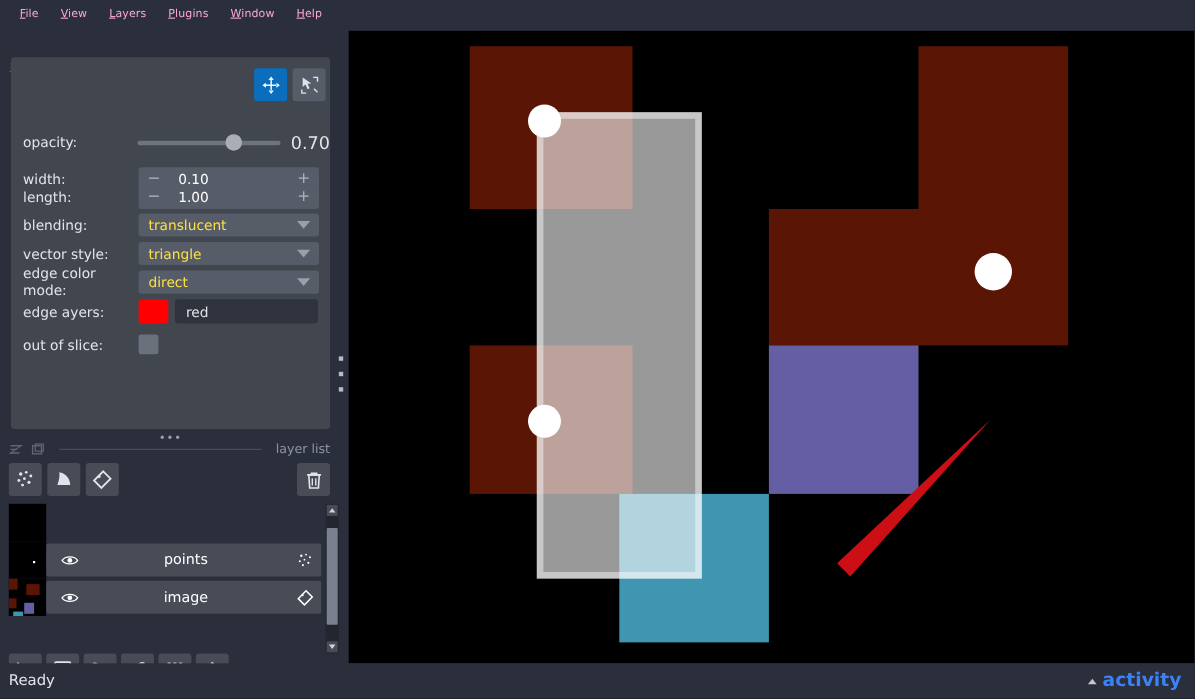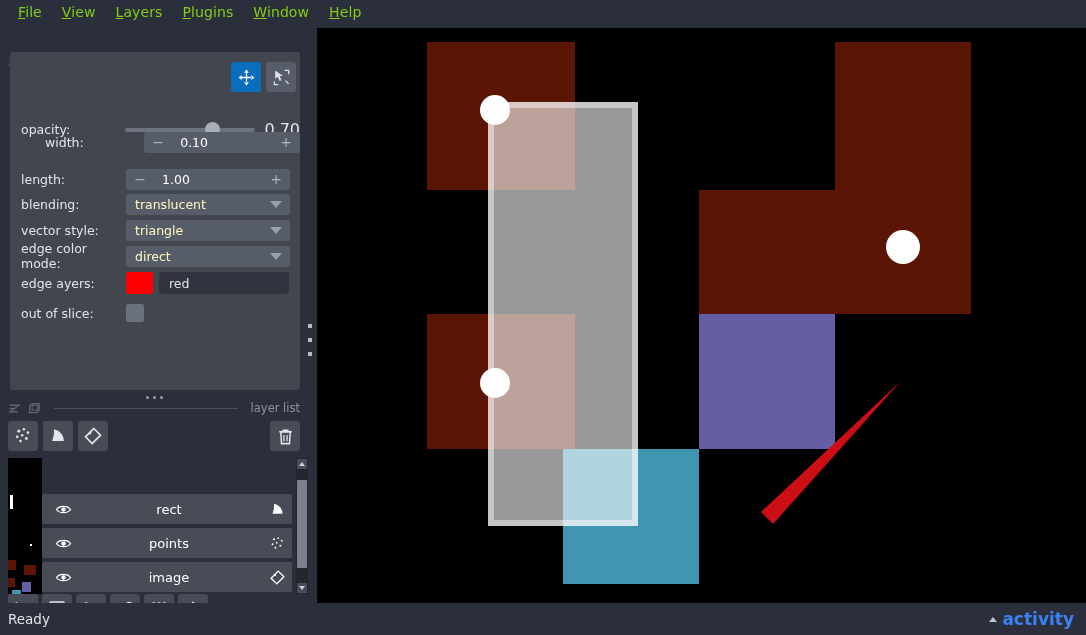--- a/index.html
+++ b/index.html
@@ -12,21 +12,21 @@
   }
   #app { position: relative; width: 1086px; height: 635px; background: #2b2f3b; }
 
   
   #menubar {
     position: absolute; left: 0; top: 0; width: 1086px; height: 24px;
     display: flex; align-items: center; padding-left: 8px; gap: 0px;
     background: #2b2f3b;
   }
   .menu-item {
-    font-size: 14px; color: #84cc16; padding: 2px 10px;
+    font-size: 10px; color: #f9a8d4; padding: 2px 10px;
     letter-spacing: .1px; cursor: default;
   }
   .menu-item .mn { text-decoration: underline; }
 
   
   #leftpanel {
     position: absolute; left: 0; top: 24px; width: 308px; height: 579px;
     background: #2b2f3b;
   }
 
@@ -67,21 +67,21 @@
     padding: 0 8px; position: relative;
   }
   .spin-sign { font-size: 14px; color: #aeb3bd; line-height: 1; width: 12px; text-align: center; }
   .spin-val { position: absolute; left: 36px; font-size: 12.5px; color: #ffffff; }
 
   
   .combo {
     width: 164px; height: 21px; background: #575d68; border-radius: 3px;
     display: flex; align-items: center; padding: 0 6px 0 9px; justify-content: space-between;
   }
-  .combo-text { font-size: 12.5px; color: #fef9c3; }
+  .combo-text { font-size: 12.5px; color: #fde047; }
   .caret { width: 0; height: 0; border-left: 6px solid transparent; border-right: 6px solid transparent;
            border-top: 7px solid #9aa0aa; margin-right: 2px; }
 
   
   .swatch { width: 27px; height: 22px; border-radius: 2px; }
   .colorfield {
     width: 130px; height: 22px; background: #2f333d; border-radius: 3px;
     display: flex; align-items: center; padding-left: 10px; margin-left: 6px;
     font-size: 12.5px; color: #e2e4ea;
   }
@@ -213,21 +213,21 @@
 
         <div class="ctl-row" style="top:66px;">
           <div class="ctl-label">opacity:</div>
           <div class="slider-wrap">
             <div class="slider-track"></div>
             <div class="slider-knob"></div>
           </div>
           <div class="slider-value">0.70</div>
         </div>
 
-        <div class="ctl-row" style="top:79px;padding-left:24px;">
+        <div class="ctl-row" style="top:99px;">
           <div class="ctl-label">width:</div>
           <div class="spinbox">
             <div class="spin-sign">−</div>
             <div class="spin-val">0.10</div>
             <div class="spin-sign">+</div>
           </div>
         </div>
 
         <div class="ctl-row" style="top:116px;">
           <div class="ctl-label">length:</div>
@@ -327,39 +327,20 @@
         </svg>
       </div>
     </div>
 
     <div id="layer-rows">
 
       <div class="layer-row">
         <div class="thumb"></div>
       </div>
 
-      <div class="layer-row">
-        <div class="thumb">
-          <div style="position:absolute;left:2px;top:3px;width:3px;height:14px;background:#ffffff;"></div>
-        </div>
-        <div class="row-body">
-          <div class="eye">
-            <svg width="17" height="17" viewBox="0 0 24 24">
-              <path d="M2 12 C6 6 18 6 22 12 C18 18 6 18 2 12 Z" fill="none" stroke="#ffffff" stroke-width="1.7"></path>
-              <circle cx="12" cy="12" r="3.1" fill="#ffffff"></circle>
-            </svg>
-          </div>
-          <div class="row-name">rect</div>
-          <div class="row-type">
-            <svg width="17" height="17" viewBox="0 0 24 24">
-              <path d="M5 18 L19 18 C19 10 13 5 7 4 C8 9 6 15 5 18 Z" fill="#ffffff"></path>
-            </svg>
-          </div>
-        </div>
-      </div>
 
       <div class="layer-row">
         <div class="thumb">
           <div style="position:absolute;left:22px;top:18px;width:2px;height:2px;background:#ffffff;"></div>
         </div>
         <div class="row-body">
           <div class="eye">
             <svg width="17" height="17" viewBox="0 0 24 24">
               <path d="M2 12 C6 6 18 6 22 12 C18 18 6 18 2 12 Z" fill="none" stroke="#ffffff" stroke-width="1.7"></path>
               <circle cx="12" cy="12" r="3.1" fill="#ffffff"></circle>

